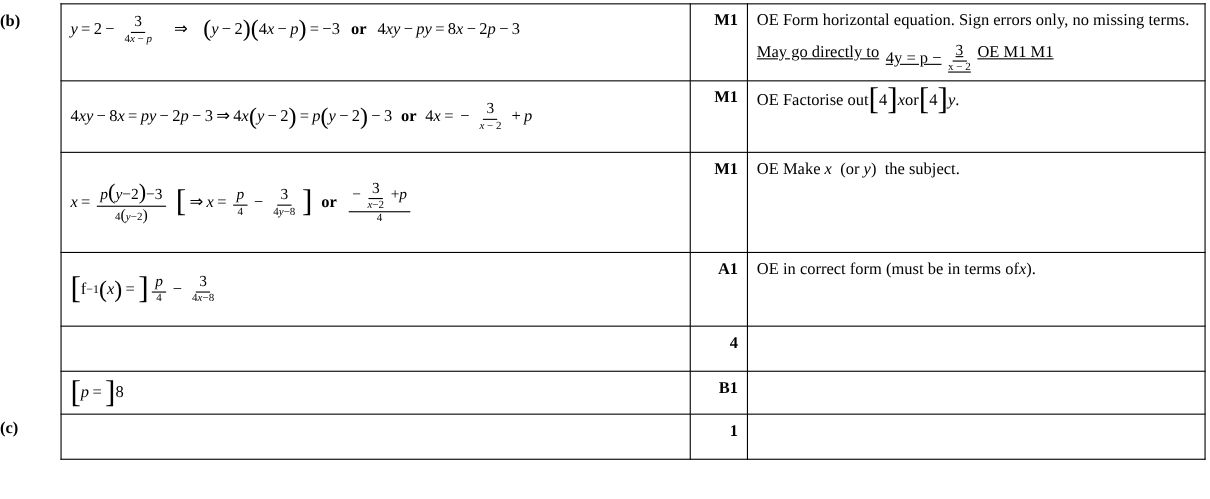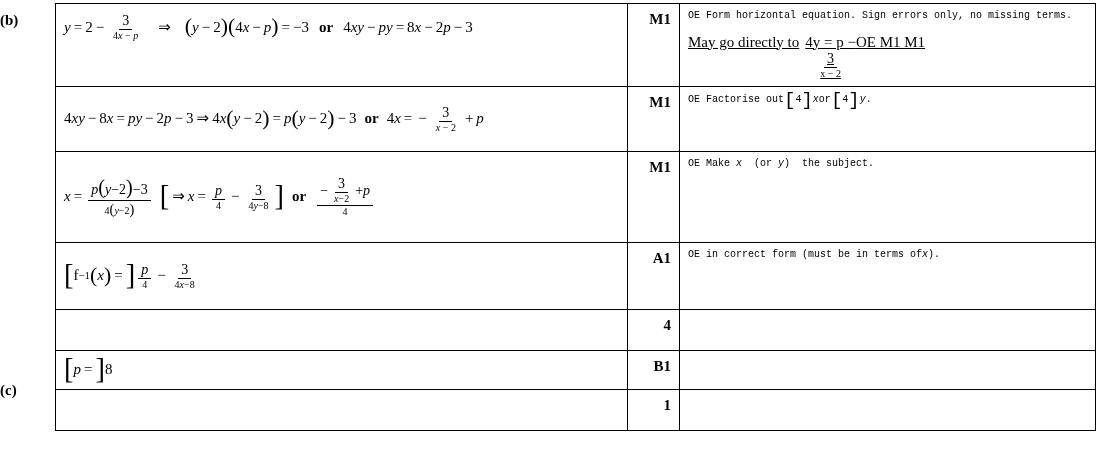--- a/index.html
+++ b/index.html
@@ -98,21 +98,21 @@
   .op { margin: 0 3px; }
   .opw { margin: 0 6px; }
   .bold { font-weight: bold; }
   .eqline {
     display: flex;
     align-items: center;
     flex-wrap: nowrap;
     font-size: 15px;
     min-height: 34px;
   }
-  .note-text { font-size: 10px; font-family: Liberation Mono, monospace; }
+  .note-text { font-size: 15px; }
   .note-line2 { margin-top: 10px; display: flex; flex-wrap: wrap; text-decoration: underline; }
   .sup { font-size: 0.72em; vertical-align: super; }
   .spacer-row td { height: 28px; }
 </style>
 </head>
 <body>
 
 <div class="sheet">
 
   <div class="label-col lbl-b">(b)</div>
@@ -139,21 +139,21 @@
             <span class="mrow"><span class="bigpar">(</span><span class="mi">y</span><span class="op">−</span>2<span class="bigpar">)</span><span class="bigpar">(</span>4<span class="mi">x</span><span class="op">−</span><span class="mi">p</span><span class="bigpar">)</span><span class="op">=</span>−3</span>
             <span class="bold" style="margin:0 10px;">or</span>
             <span class="mrow">4<span class="mi">xy</span><span class="op">−</span><span class="mi">py</span><span class="op">=</span>8<span class="mi">x</span><span class="op">−</span>2<span class="mi">p</span><span class="op">−</span>3</span>
           </div>
         </td>
         <td class="mark-cell">M1</td>
         <td class="note-cell">
           <div class="note-text">OE Form horizontal equation. Sign errors only, no missing terms.</div>
           <div class="note-line2">
             <span>May go directly to</span>
-            <span class="mrow" style="margin-left:6px;flex-direction:column;">
+            <span class="mrow" style="margin-left:6px;">
               <span>4y = p −</span>
               <span class="frac">
                 <span class="num">3</span>
                 <span class="den">x − 2</span>
               </span>
             </span>
             <span style="">OE  M1 M1</span>
           </div>
         </td>
       </tr>

